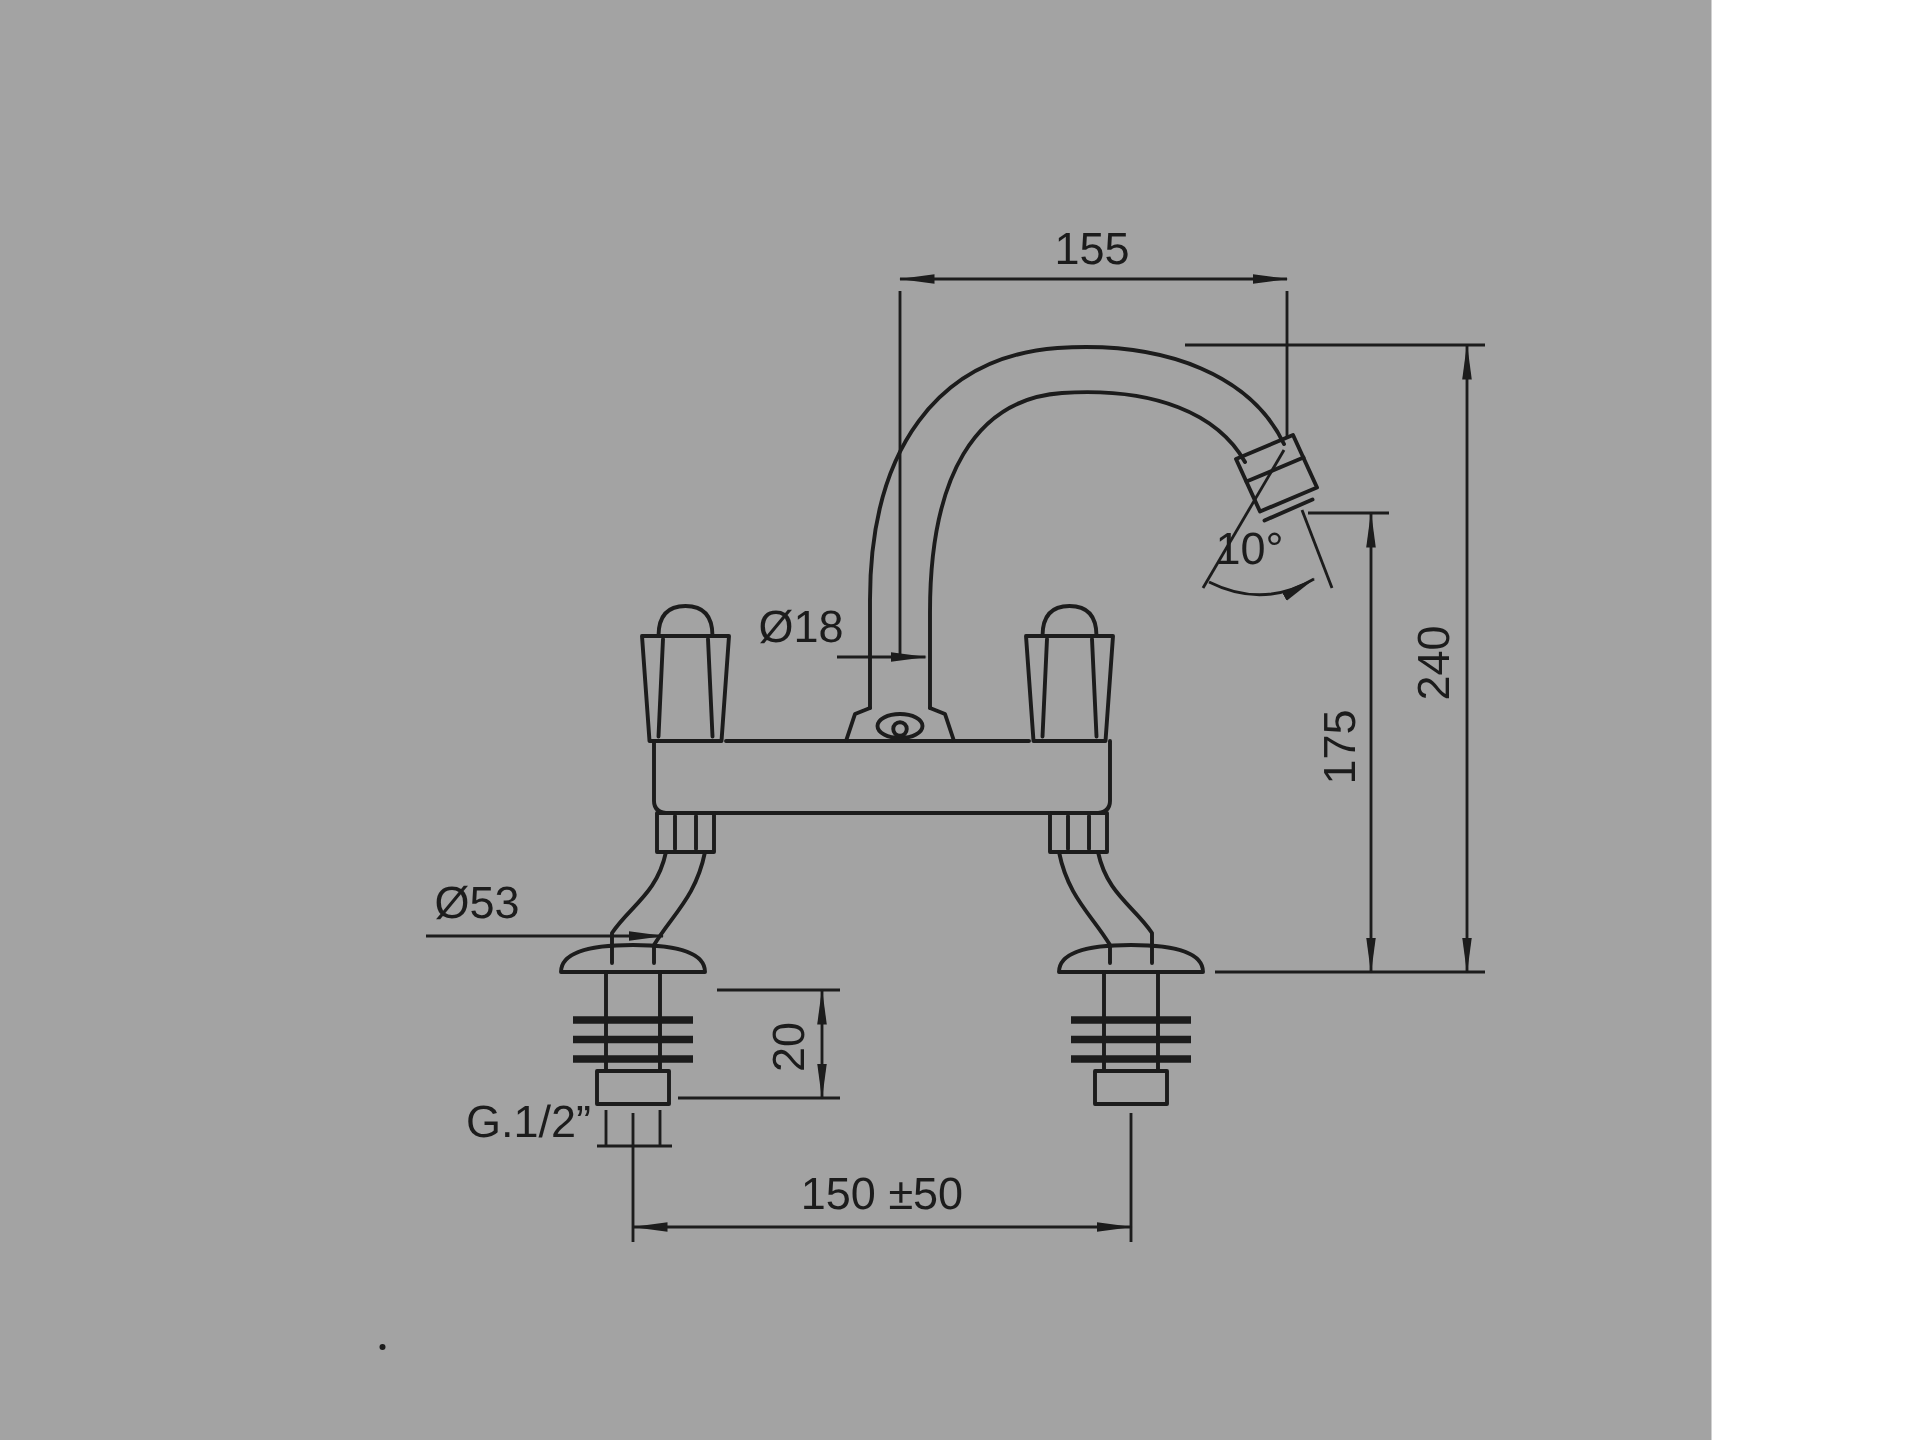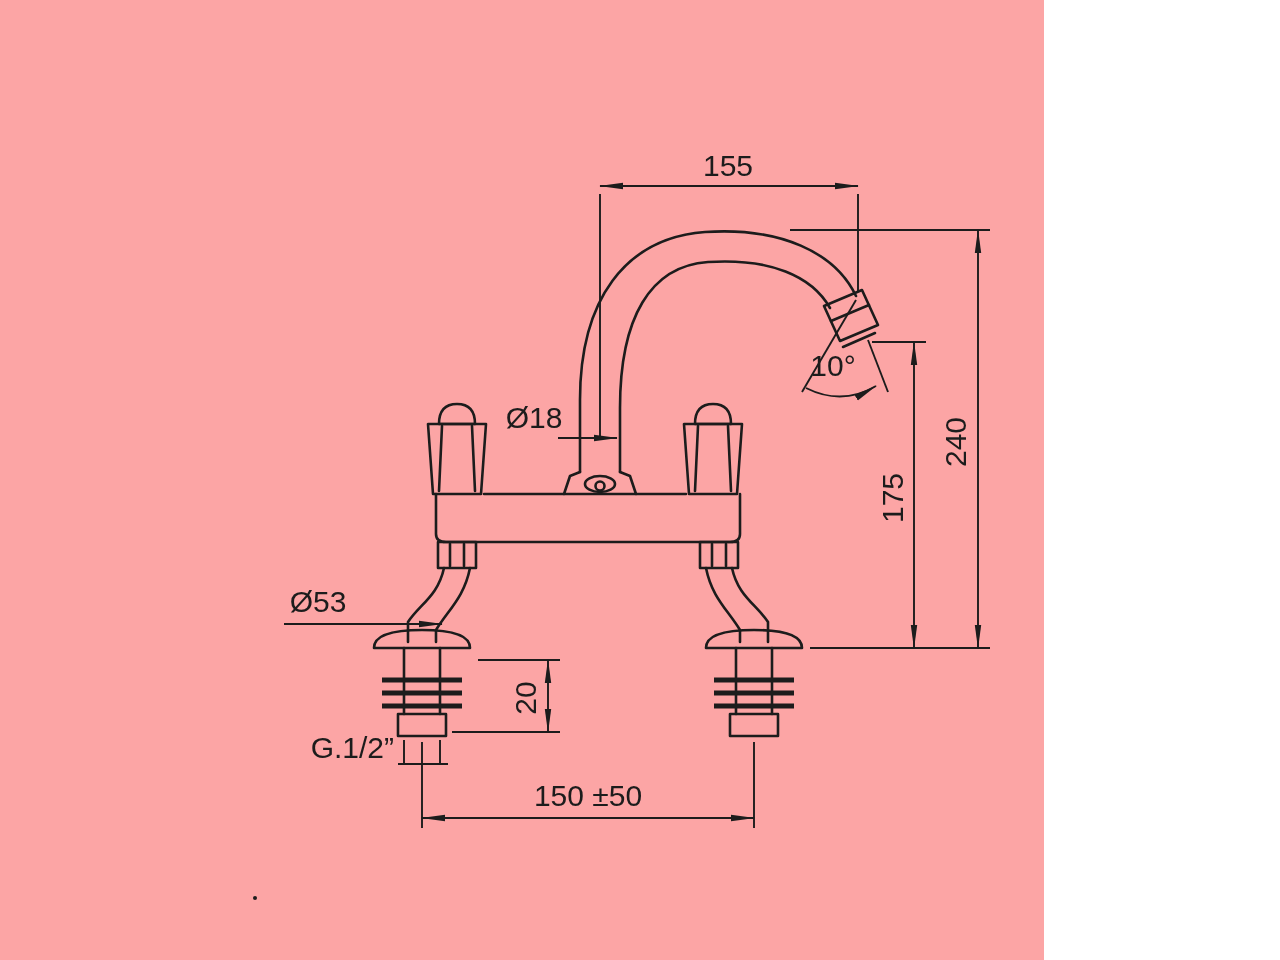--- a/index.html
+++ b/index.html
@@ -4,23 +4,23 @@
 <style>
   html, body {
     margin: 0;
     padding: 0;
     background: #ffffff;
     width: 1280px;
     height: 960px;
     overflow: hidden;
   }
   #stage {
-    width: 1044px;
+    width: 1141px;
     height: 960px;
-    background: #fca5a5;
+    background: #a3a3a3;
     text-decoration: underline;
   }
   svg { display: block; }
   .outline {
     stroke: #1c1c1c;
     stroke-width: 2.6;
     fill: none;
     stroke-linecap: round;
     stroke-linejoin: round;
   }

